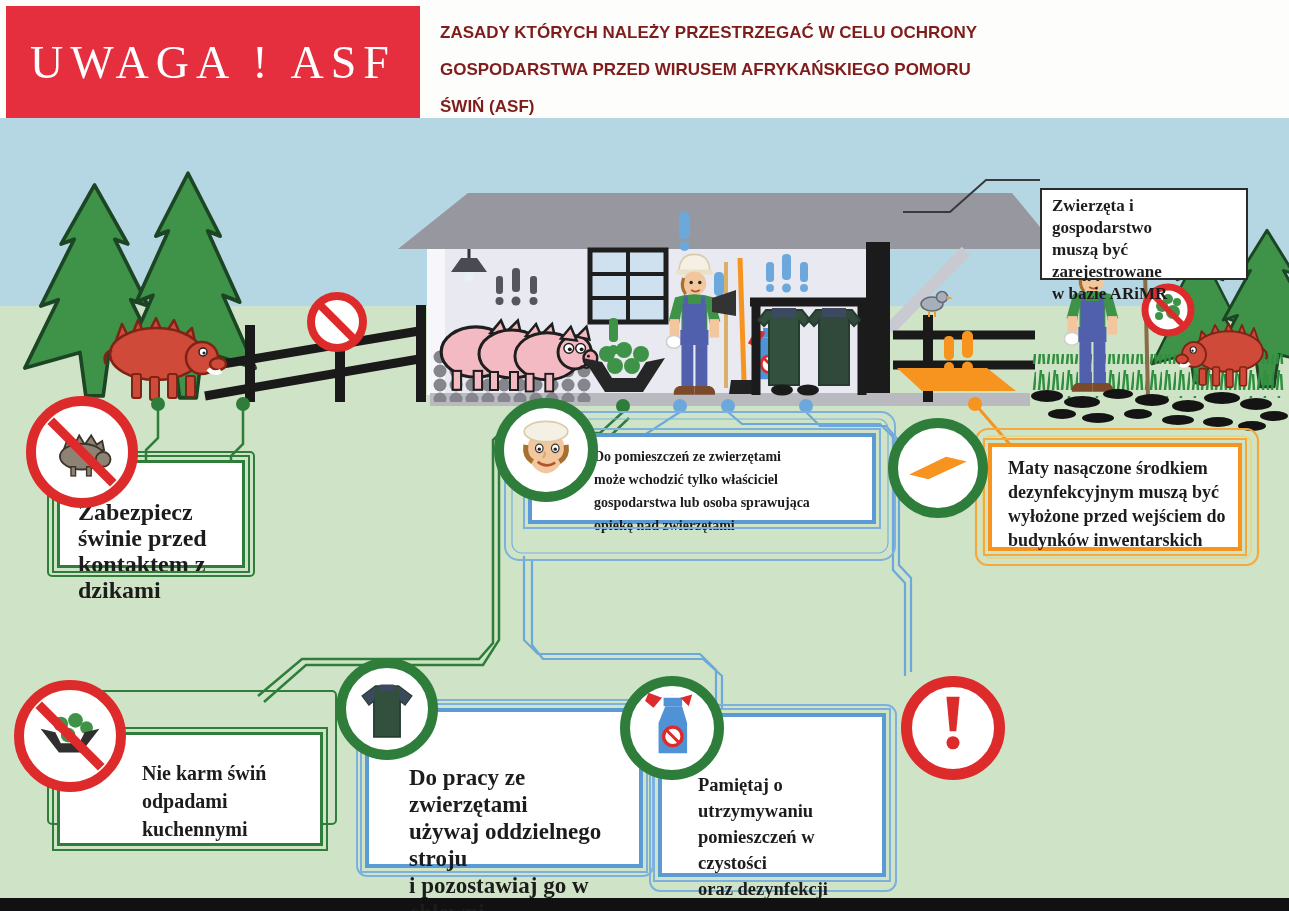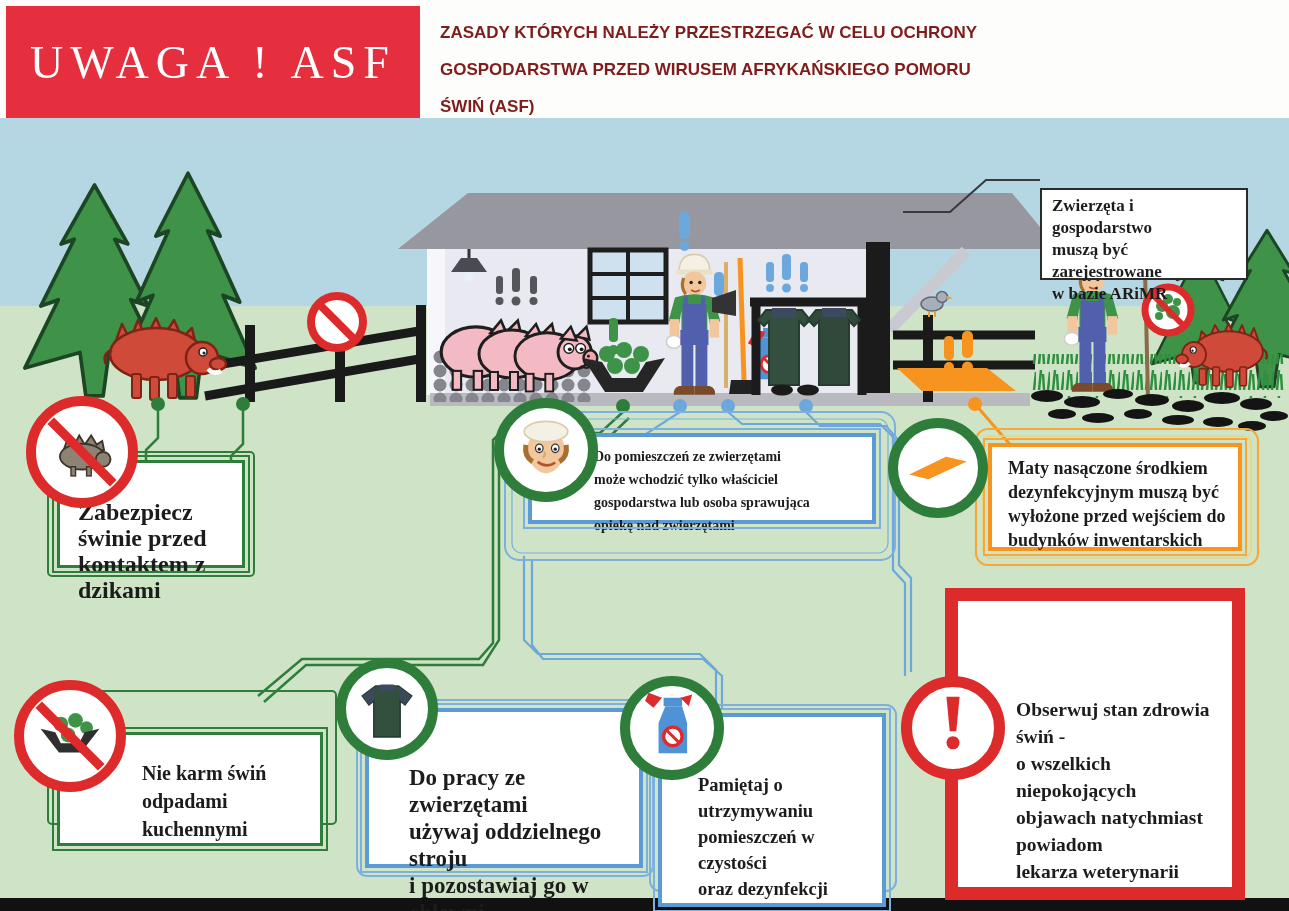--- a/index.html
+++ b/index.html
@@ -20,21 +20,21 @@
   .box-wild{left:57px;top:460px;width:188px;height:108px;border:3px solid #2e7d3b;
     outline:2px solid #2e7d3b;outline-offset:3px;padding:36px 0 0 18px;font-size:24px;line-height:26px;}
   .box-entry{left:528px;top:433px;width:348px;height:91px;border:4px solid #5b9bd5;
     outline:2px solid #7db0dd;outline-offset:3px;padding:8px 0 0 62px;font-size:14px;line-height:23px;}
   .box-mats{left:988px;top:443px;width:254px;height:108px;border:4px solid #f79420;
     outline:2px solid #f7a83c;outline-offset:3px;padding:9px 0 0 16px;font-size:18px;line-height:24px;}
   .box-feed{left:57px;top:732px;width:266px;height:114px;border:3px solid #2e7d3b;
     outline:2px solid #2e7d3b;outline-offset:3px;padding:24px 0 0 82px;font-size:20px;line-height:28px;}
   .box-cloth{left:365px;top:708px;width:278px;height:160px;border:4px solid #5b9bd5;
     outline:2px solid #7db0dd;outline-offset:3px;padding:52px 0 0 40px;font-size:23px;line-height:27px;}
-  .box-clean{left:658px;top:713px;width:228px;height:194px;border:4px solid #5b9bd5;
+  .box-clean{left:658px;top:713px;width:228px;height:164px;border:4px solid #5b9bd5;
     outline:2px solid #7db0dd;outline-offset:3px;padding:55px 0 0 36px;font-size:18.5px;line-height:26px;}
   .box-health{left:945px;top:588px;width:300px;height:312px;border:13px solid #dd2b2b;
     padding:95px 0 0 58px;font-size:19.5px;line-height:27px;}
   .icon-circle{position:absolute;border-radius:50%;background:#fff;}
   .icon-circle svg{position:absolute;inset:0;width:100%;height:100%;}
   .ring-green{border:10px solid #2e7d3b;}
   .ring-red{border:10px solid #dd2b2b;}
   .ring-red-thick{border:11px solid #dd2b2b;}
 </style>
 </head>
@@ -353,26 +353,20 @@
 <div class="callout box-cloth">
   <span class="txt">Do pracy ze zwierzętami
 używaj oddzielnego stroju
 i pozostawiaj go w chlewni</span>
 </div>
 <div class="callout box-clean">
   <span class="txt">Pamiętaj o utrzymywaniu
 pomieszczeń w czystości
 oraz dezynfekcji</span>
 </div>
-<div class="callout box-health">
-  <span class="txt">Obserwuj stan zdrowia świń -
-o wszelkich niepokojących
-objawach natychmiast powiadom
-lekarza weterynarii</span>
-</div>
 
 <div class="icon-circle ring-red" style="left:26px;top:396px;width:112px;height:112px;">
   <svg viewBox="0 0 100 100">
     <polygon points="30,48 35,34 41,44 47,32 53,42 60,32 66,42 72,38 74,48" fill="#8d8273" stroke="#3a352c" stroke-width="2"></polygon>
     <ellipse cx="50" cy="55" rx="24" ry="14" fill="#8d8273" stroke="#3a352c" stroke-width="2"></ellipse>
     <circle cx="73" cy="58" r="8" fill="#8d8273" stroke="#3a352c" stroke-width="2"></circle>
     <rect x="38" y="66" width="5" height="10" fill="#8d8273" stroke="#3a352c" stroke-width="1.5"></rect>
     <rect x="55" y="66" width="5" height="10" fill="#8d8273" stroke="#3a352c" stroke-width="1.5"></rect>
     <line x1="16" y1="16" x2="84" y2="84" stroke="#dd2b2b" stroke-width="10"></line>
   </svg>

